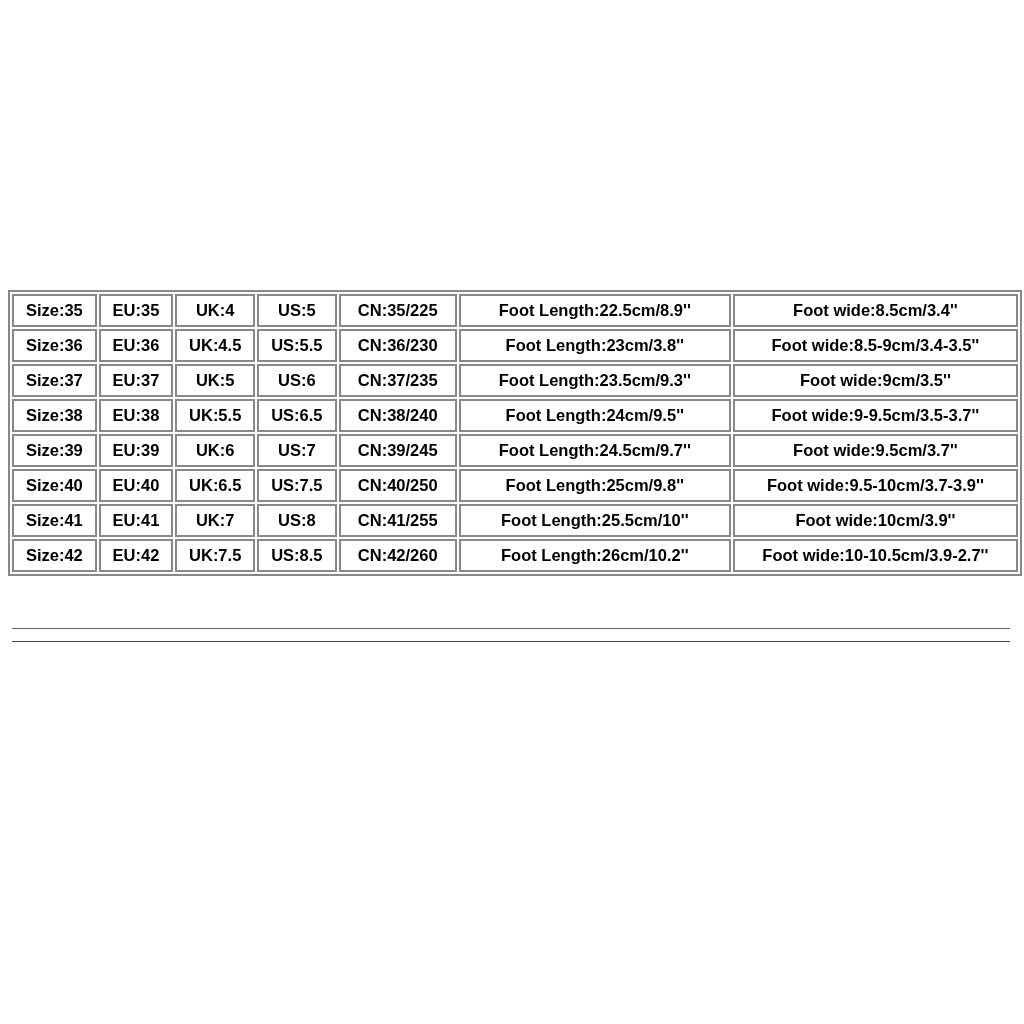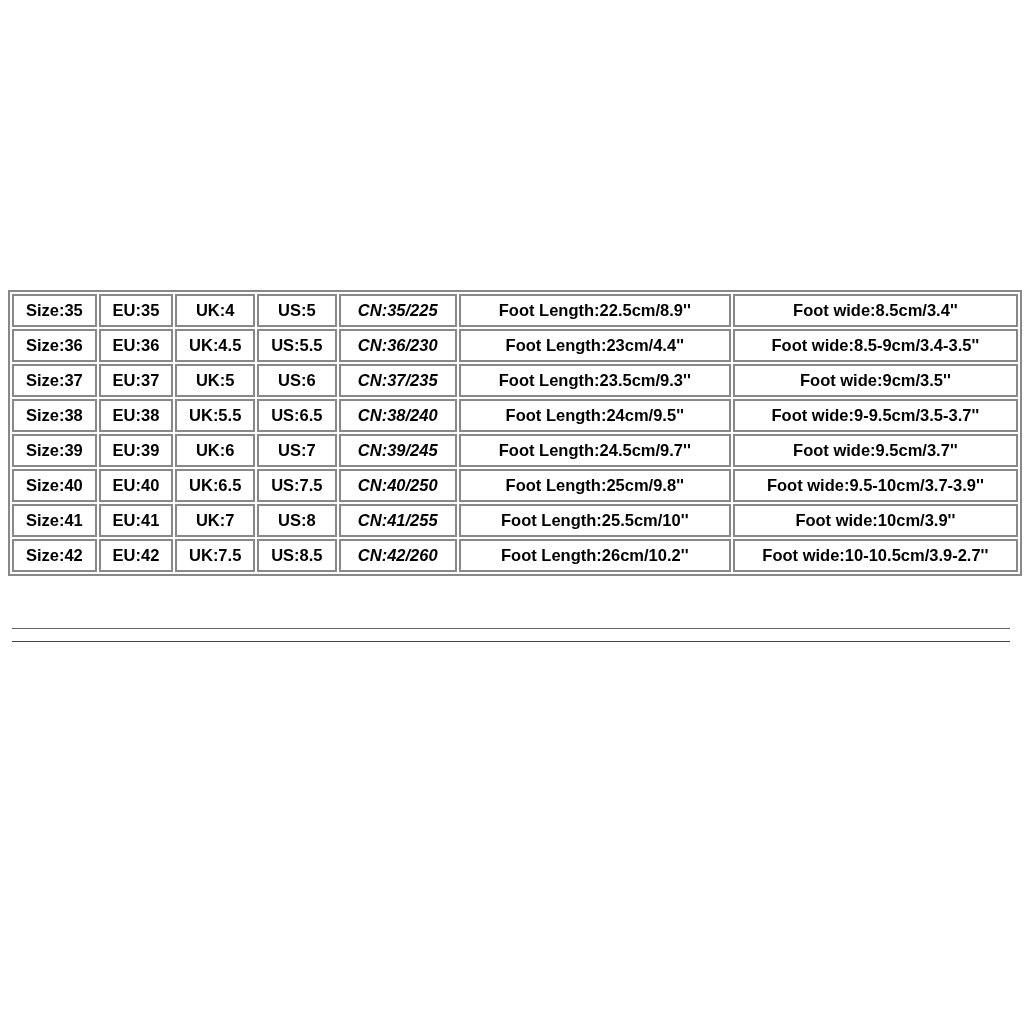--- a/index.html
+++ b/index.html
@@ -27,21 +27,21 @@
       text-align: center;
       font-weight: bold;
       font-size: 16.5px;
       white-space: nowrap;
       background: white;
     }
     .col-size { width: 75px; }
     .col-eu { width: 65px; }
     .col-uk { width: 70px; margin-left: 36px; }
     .col-us { width: 70px; }
-    .col-cn { width: 110px; font-style: italic; }
+    .col-cn { width: 110px; }
     .col-length { width: 270px; }
     .col-wide { width: 280px; }
     .bottom-band {
       margin-top: 52px;
       height: 12px;
       border-top: 1px solid #666;
       border-bottom: 1px solid #444;
       margin-left: 4px;
       margin-right: 12px;
     }
@@ -60,21 +60,21 @@
           <td class="col-cn">CN:35/225</td>
           <td class="col-length">Foot Length:22.5cm/8.9''</td>
           <td class="col-wide">Foot wide:8.5cm/3.4''</td>
         </tr>
         <tr>
           <td class="col-size">Size:36</td>
           <td class="col-eu">EU:36</td>
           <td class="col-uk">UK:4.5</td>
           <td class="col-us">US:5.5</td>
           <td class="col-cn">CN:36/230</td>
-          <td class="col-length">Foot Length:23cm/4.4''</td>
+          <td class="col-length">Foot Length:23cm/3.8''</td>
           <td class="col-wide">Foot wide:8.5-9cm/3.4-3.5''</td>
         </tr>
         <tr>
           <td class="col-size">Size:37</td>
           <td class="col-eu">EU:37</td>
           <td class="col-uk">UK:5</td>
           <td class="col-us">US:6</td>
           <td class="col-cn">CN:37/235</td>
           <td class="col-length">Foot Length:23.5cm/9.3''</td>
           <td class="col-wide">Foot wide:9cm/3.5''</td>

